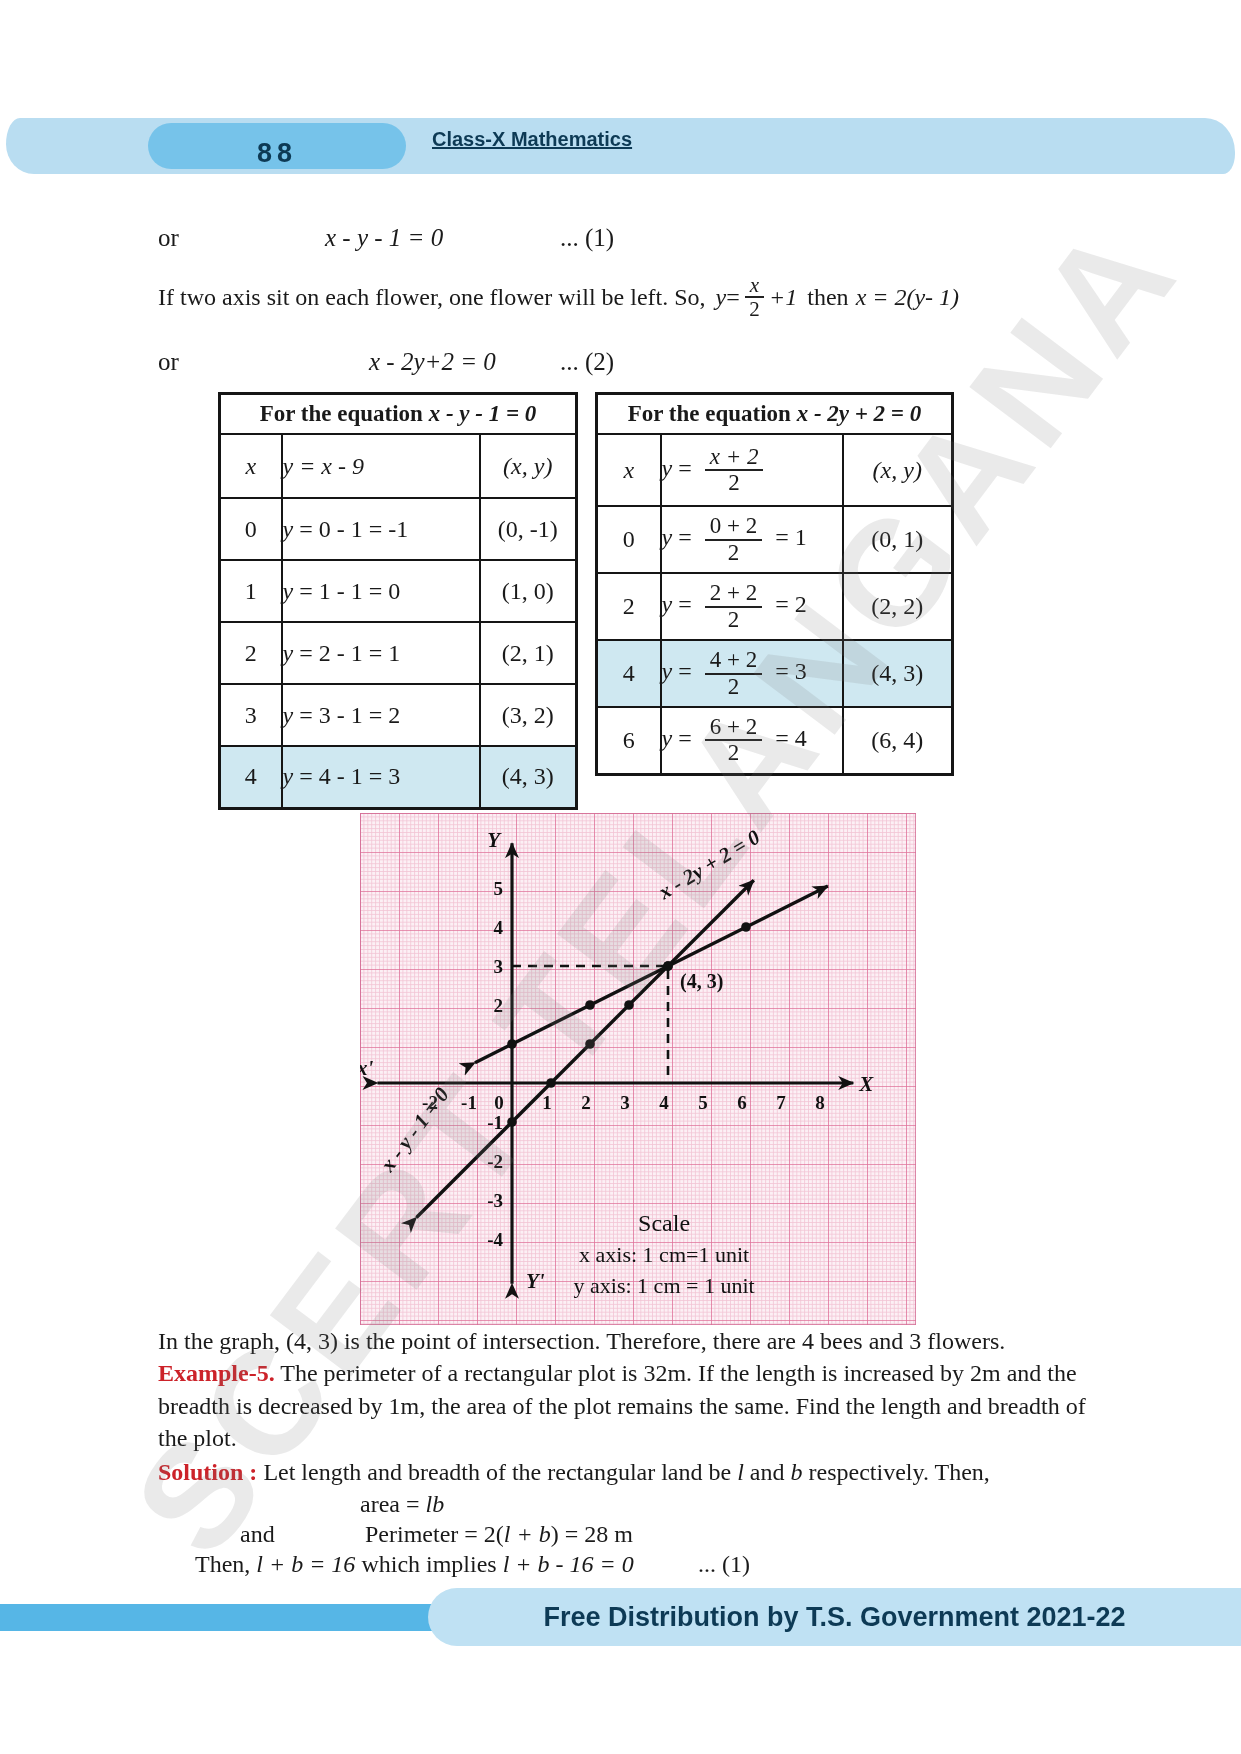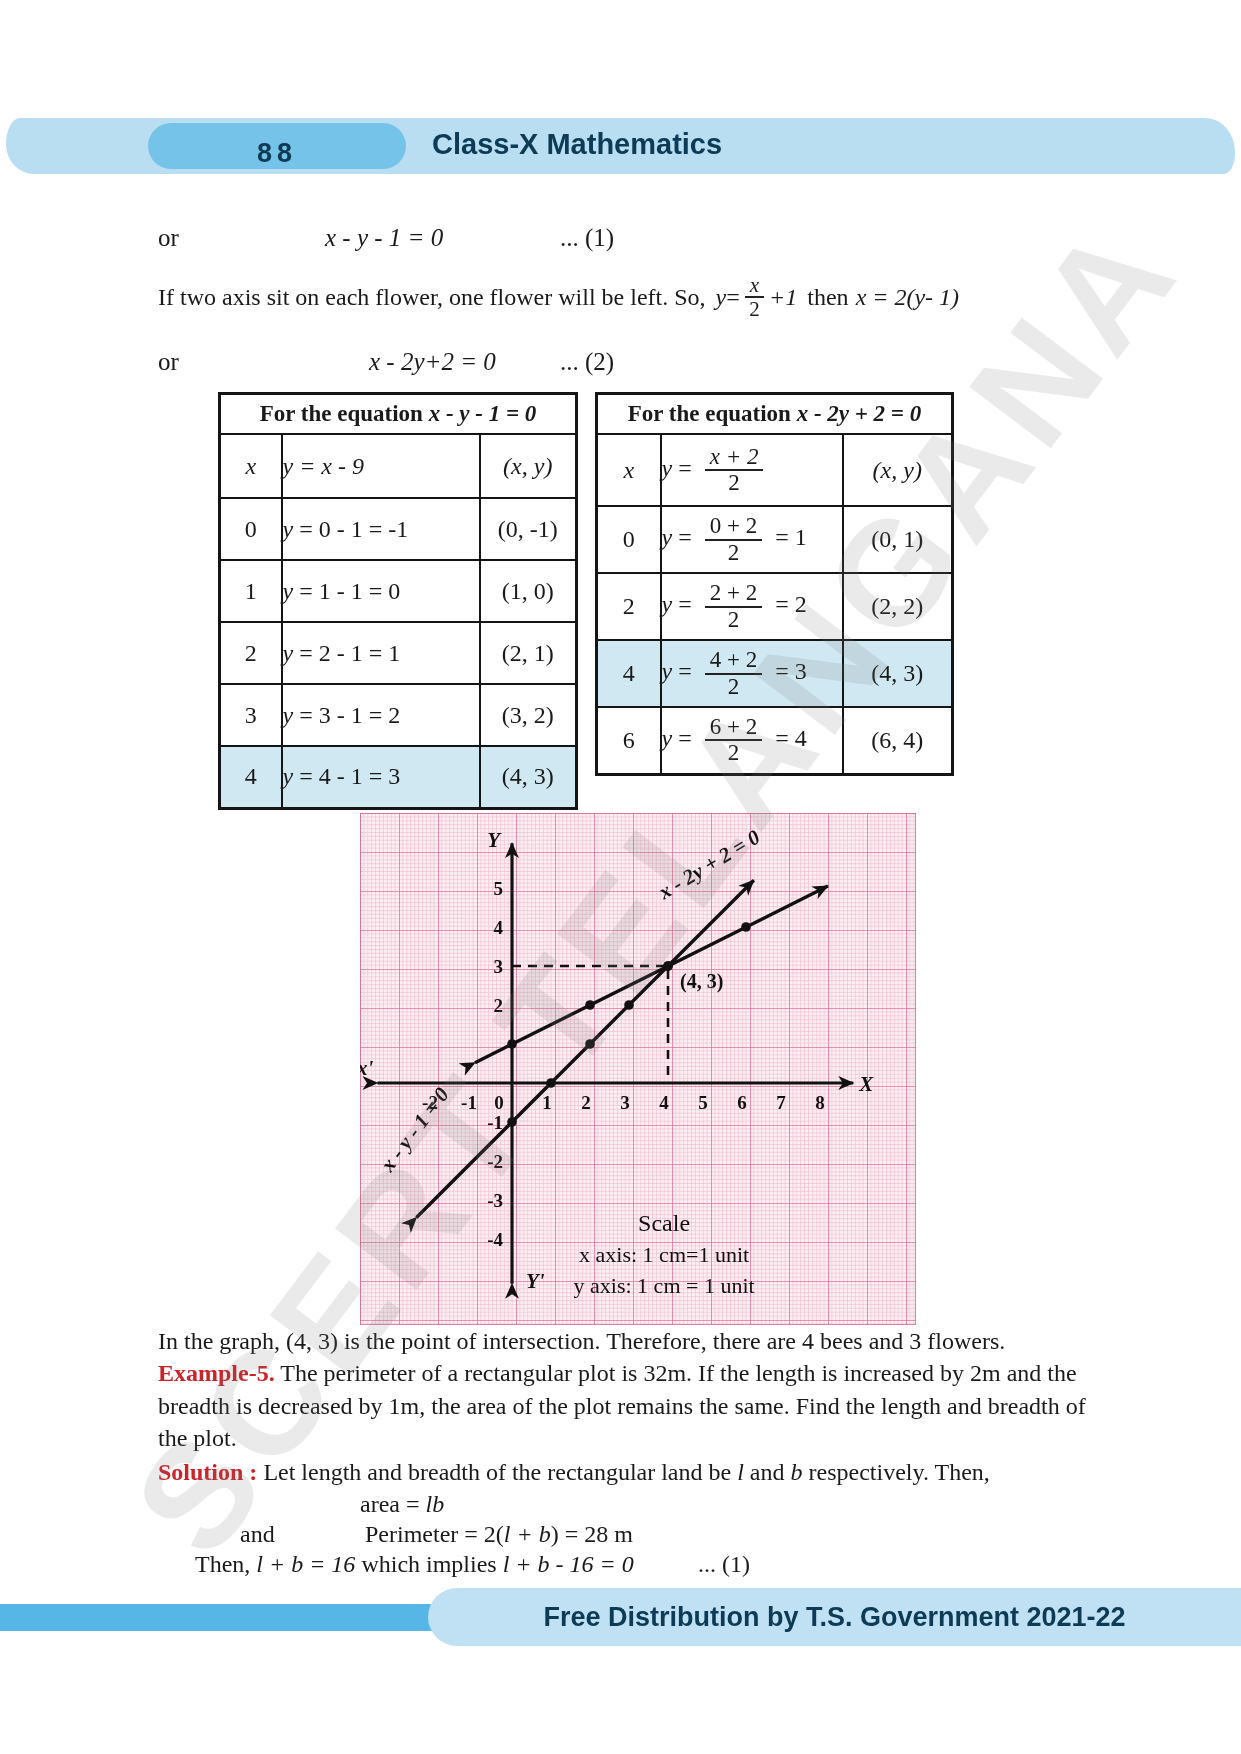--- a/index.html
+++ b/index.html
@@ -5,21 +5,21 @@
   html,body{margin:0;padding:0;background:#e8e8e8;}
   .page{position:relative;width:1241px;height:1754px;background:#ffffff;overflow:hidden;
         font-family:"Liberation Serif",serif;color:#1a1a1a;}
   
   .hdr-banner{position:absolute;left:6px;right:6px;top:118px;height:56px;background:#b9ddf1;
               border-radius:14px 30px 12px 28px / 26px 34px 20px 30px;}
   .hdr-pill{position:absolute;left:148px;top:123px;width:258px;height:46px;background:#76c3ea;
             border-radius:26px;display:flex;align-items:flex-end;justify-content:center;}
   .hdr-num{font-family:"Liberation Sans",sans-serif;font-weight:bold;font-size:27px;color:#0d3a55;letter-spacing:5px;}
   .hdr-title{position:absolute;left:432px;top:128px;font-family:"Liberation Sans",sans-serif;
-             font-weight:bold;font-size:29px;color:#0d3a55;}
+             font-weight:bold;font-size:20px;color:#0d3a55;text-decoration:underline;}
   .ftr-light{position:absolute;left:428px;right:0;top:1588px;height:58px;background:#bfe1f3;
              border-radius:30px 0 0 30px;display:flex;align-items:center;justify-content:center;}
   .ftr-dark{position:absolute;left:0;top:1604px;width:474px;height:27px;background:#56b6e6;
             border-radius:0 14px 14px 0;}
   .ftr-text{font-family:"Liberation Sans",sans-serif;font-weight:bold;font-size:27px;color:#0d3a55;}
   
   .abs{position:absolute;}
   .eqline{font-size:25px;}
   .it{font-style:italic;}
   .frac{display:inline-block;vertical-align:middle;text-align:center;line-height:1.05;margin:0 5px;}

